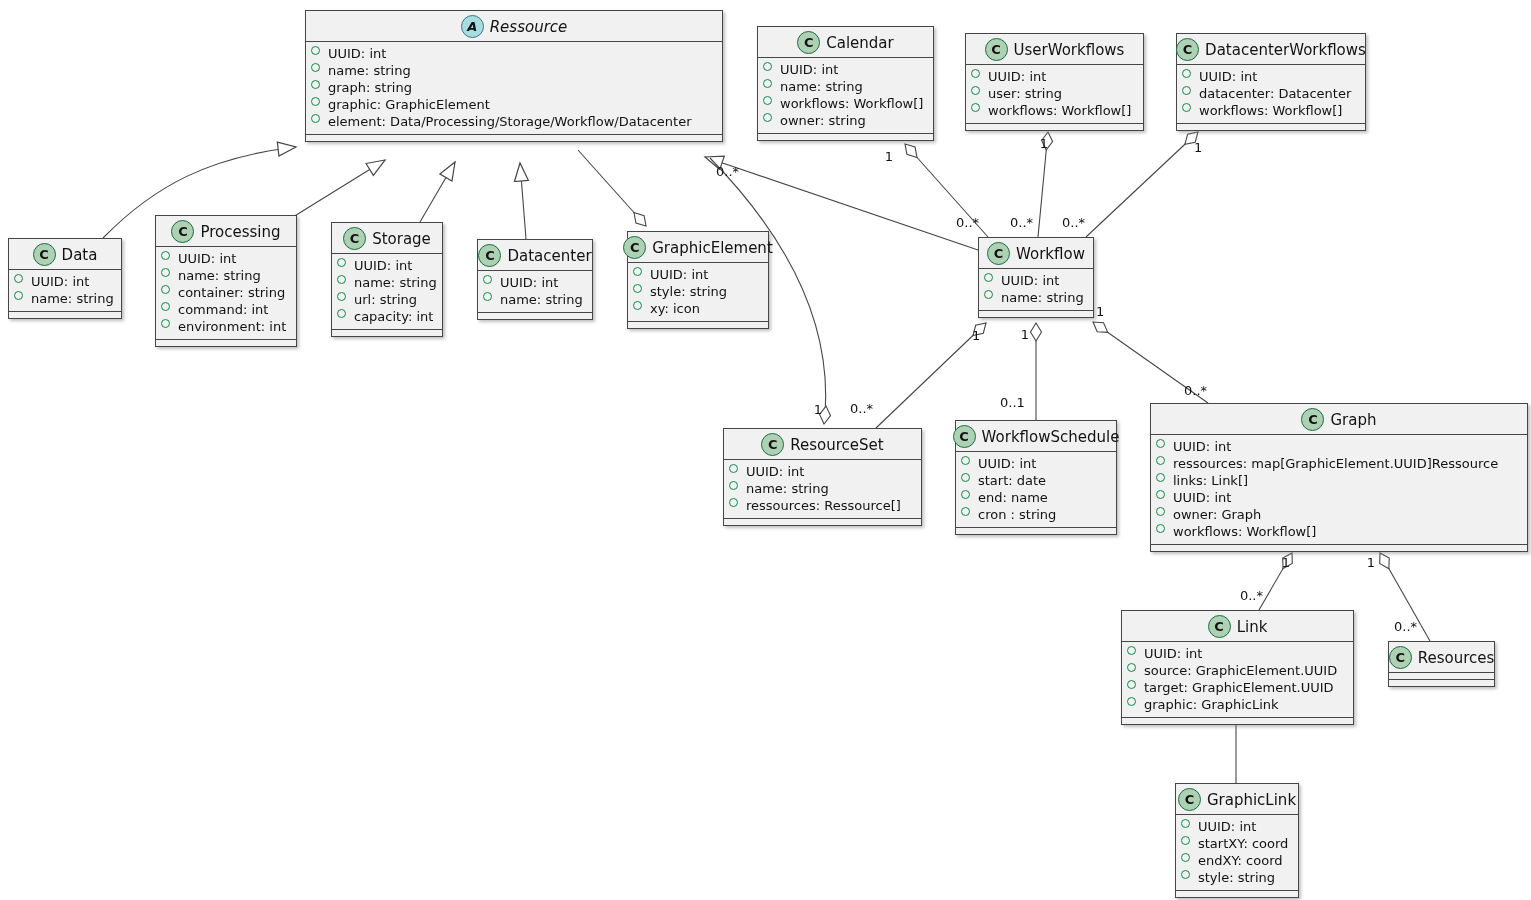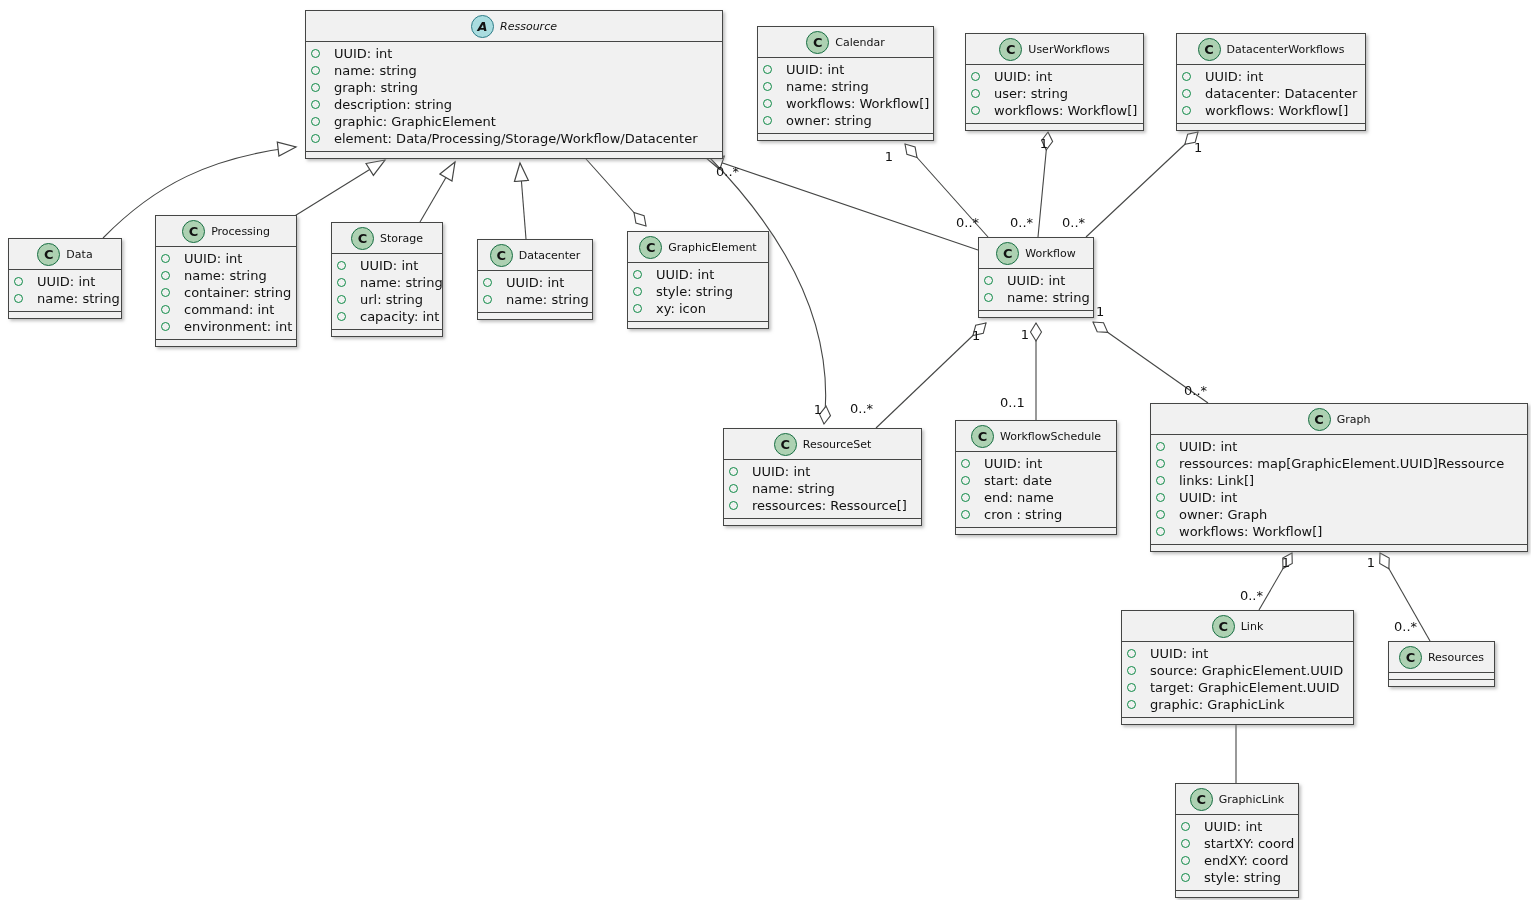--- a/index.html
+++ b/index.html
@@ -5,26 +5,26 @@
   html,body{margin:0;padding:0;background:#FFFFFF;}
   #canvas{position:relative;width:1531px;height:900px;overflow:hidden;
           font-family:"DejaVu Sans","Liberation Sans",sans-serif;color:#121212;}
   #edges{position:absolute;left:0;top:0;z-index:1;}
   .uml-class{position:absolute;background:#F1F1F1;border:1px solid #454645;
              box-shadow:2px 2px 3px rgba(140,140,140,.55);z-index:2;}
   .ctitle{display:flex;align-items:center;justify-content:center;gap:6px;padding:4px 8px 3px;}
   .cicon{width:21px;height:21px;border-radius:50%;background:#ADD1B2;border:1px solid #186E43;
          font-weight:bold;font-size:13px;display:flex;align-items:center;justify-content:center;flex:0 0 auto;}
   .cicon.abstract{background:#A9DCDF;border-color:#2E7C87;font-style:italic;}
-  .cname{font-size:11px;white-space:nowrap;}
+  .cname{font-size:15px;white-space:nowrap;}
   .cname.italic{font-style:italic;}
   .cattrs{border-top:1px solid #454645;padding:3px 8px 4px 5px;}
   .cattrs.empty{height:6px;padding:0;}
   .cmeths{border-top:1px solid #454645;height:6px;}
-  .attr{display:flex;align-items:center;gap:14px;padding:1px 0;white-space:nowrap;}
+  .attr{display:flex;gap:8px;padding:1px 0;white-space:nowrap;}
   .fdot{width:7px;height:7px;border-radius:50%;border:1.5px solid #0E8A46;background:#F1F1F1;flex:0 0 auto;}
   .atext{font-size:13px;}
   .mult{font-size:13px;fill:#121212;font-family:"DejaVu Sans","Liberation Sans",sans-serif;}
   .edge{stroke:#454645;stroke-width:1.1;fill:none;}
 </style>
 </head>
 <body>
 
 <div id="canvas">
 
@@ -90,24 +90,20 @@
       <div class="attr">
           <i class="fdot"></i>
           <span class="atext">name: string</span>
         </div>
       <div class="attr">
           <i class="fdot"></i>
           <span class="atext">graph: string</span>
         </div>
       <div class="attr">
           <i class="fdot"></i>
-          <span class="atext">description: string</span>
-        </div>
-      <div class="attr">
-          <i class="fdot"></i>
           <span class="atext">graphic: GraphicElement</span>
         </div>
       <div class="attr">
           <i class="fdot"></i>
           <span class="atext">element: Data/Processing/Storage/Workflow/Datacenter</span>
         </div>
     </div>
     <div class="cmeths"></div>
   </div>
 

